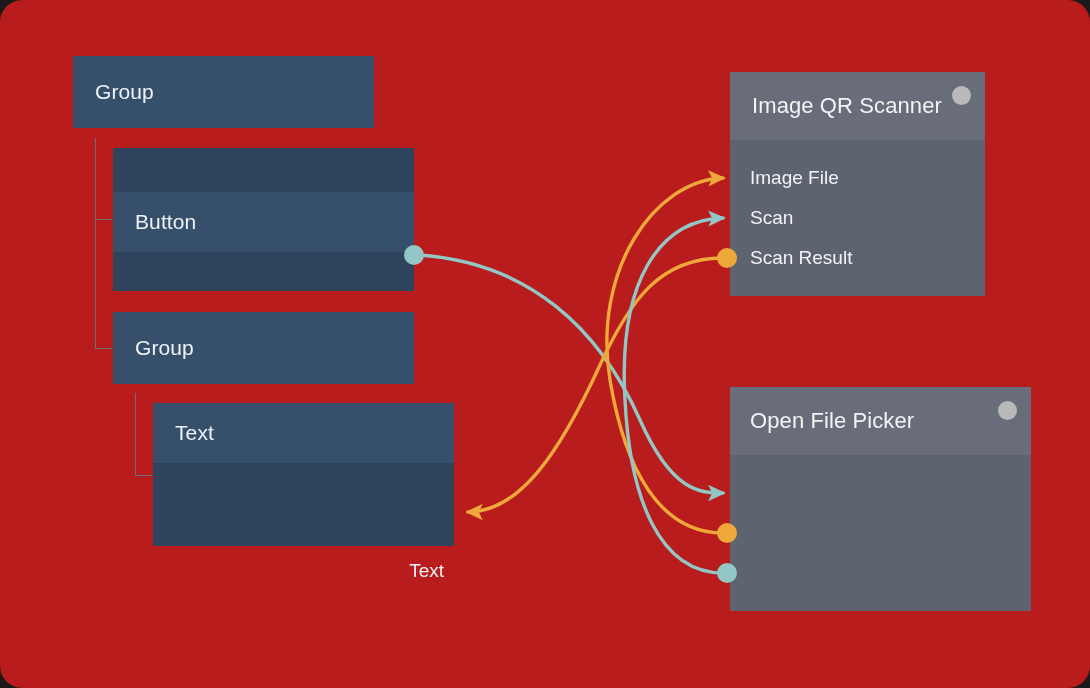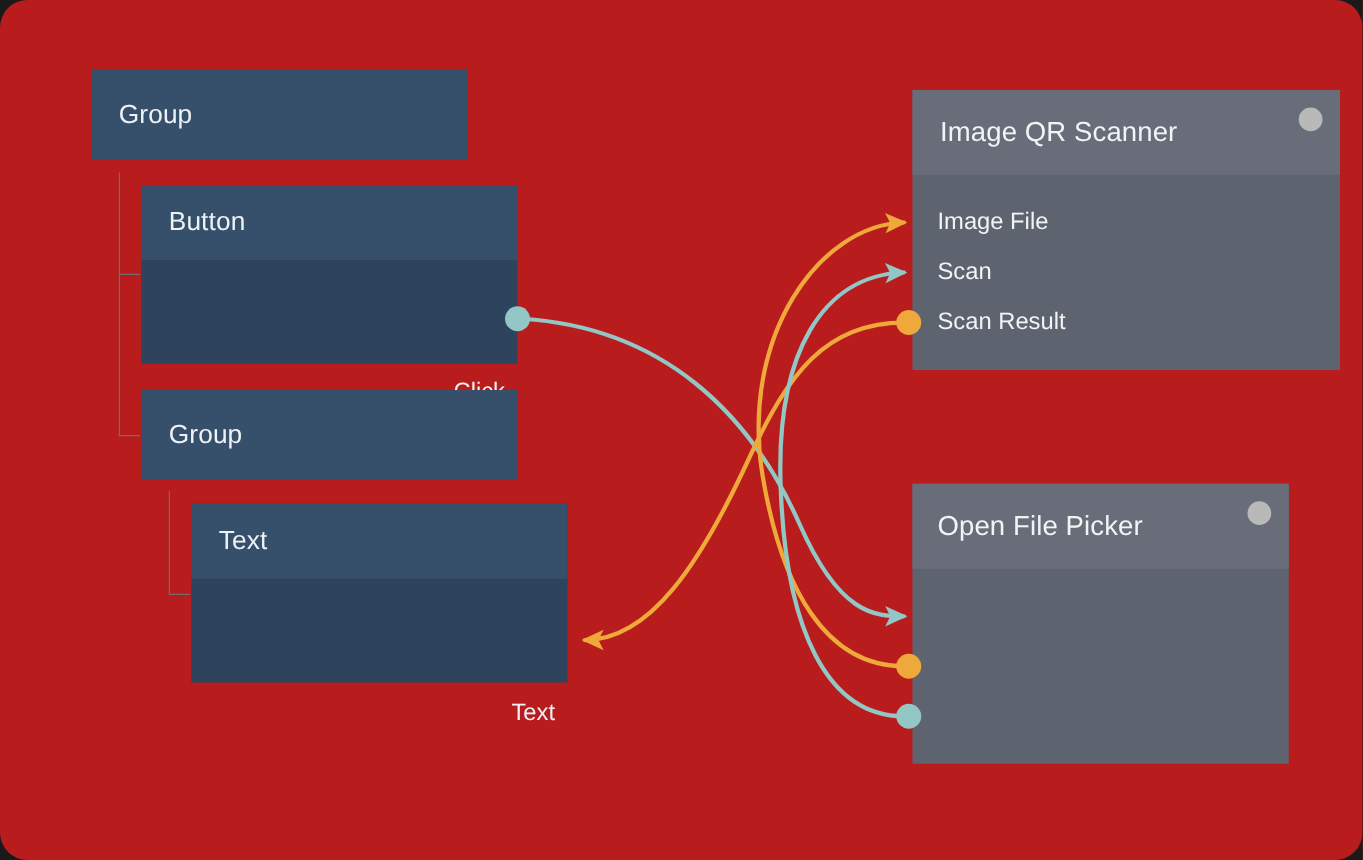--- a/index.html
+++ b/index.html
@@ -148,42 +148,42 @@
       <div class="tree-line h" style="left: 95px; top: 348px; width: 17px; background: rgb(110, 110, 110);"></div>
       <div class="tree-line v" style="left: 135px; top: 393px; height: 82px; background: rgb(110, 110, 110);"></div>
       <div class="tree-line h" style="left: 135px; top: 475px; width: 17px; background: rgb(110, 110, 110);"></div>
     </div>
 
   <div id="widget-layer">
       <div class="widget-node" style="left: 73px; top: 56px; width: 301px; height: 72px; background: rgb(46, 67, 92);">
         <div class="wn-header" style="background: rgb(54, 80, 108); height: 72px;">Group</div>
       </div>
       <div class="widget-node" style="left: 113px; top: 148px; width: 301px; height: 143px; background: rgb(46, 67, 92);">
-        <div class="wn-header" style="background: rgb(54, 80, 108);">Button</div>
+        <div class="wn-header" style="background: rgb(54, 80, 108); margin-top: 44px;">Button</div>
         <div class="wn-body">
           <div class="port-row out" style="top: 95px;">
             <span>Click</span>
           </div>
         </div>
       </div>
       <div class="widget-node" style="left: 113px; top: 312px; width: 301px; height: 72px; background: rgb(46, 67, 92);">
         <div class="wn-header" style="background: rgb(54, 80, 108); height: 72px;">Group</div>
       </div>
       <div class="widget-node" style="left: 153px; top: 403px; width: 301px; height: 143px; background: rgb(46, 67, 92);">
         <div class="wn-header" style="background: rgb(54, 80, 108);">Text</div>
         <div class="wn-body">
           <div class="port-row in-left" style="top: 97px;">
             <span>Text</span>
           </div>
         </div>
       </div>
     </div>
 
   <div id="function-layer">
-      <div class="fn-node" style="left: 730px; top: 72px; width: 342px; height: 224px; background: rgb(94, 99, 112);">
+      <div class="fn-node" style="left: 730px; top: 72px; width: 255px; height: 224px; background: rgb(94, 99, 112);">
         <div class="fn-header" style="background: rgb(104, 109, 121);">
           <span>Image QR Scanner</span>
           <span class="fn-dot" style="background: rgb(185, 185, 185);"></span>
         </div>
         <div class="fn-body">
           <div class="fn-port" style="top: 38px;">Image File</div>
           <div class="fn-port" style="top: 78px; text-align: center;">Scan</div>
           <div class="fn-port" style="top: 118px;">Scan Result</div>
         </div>
       </div>

